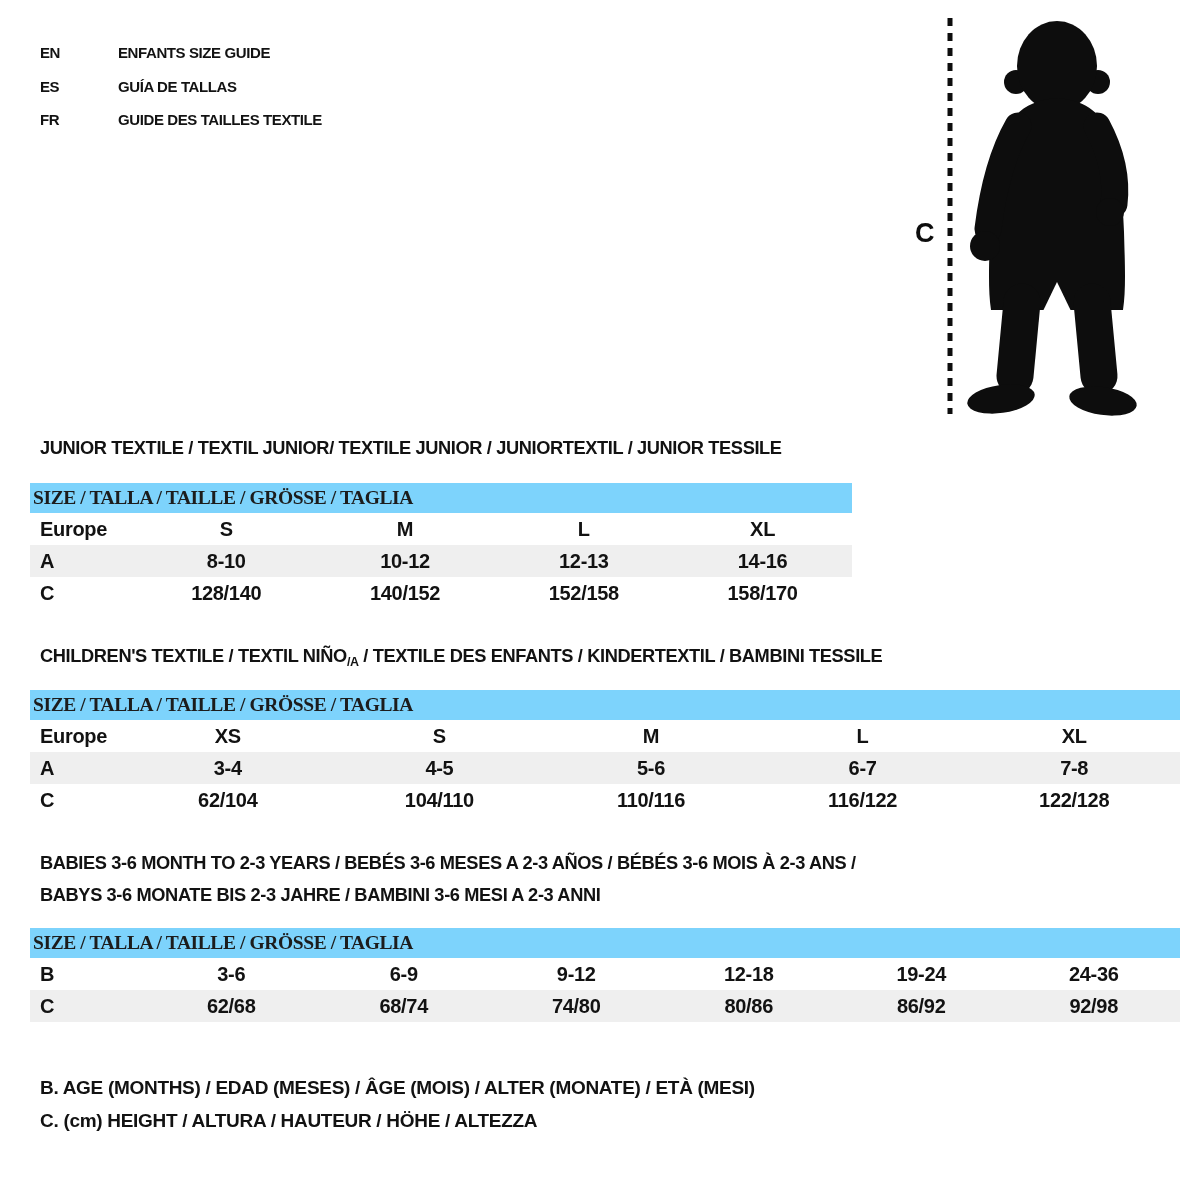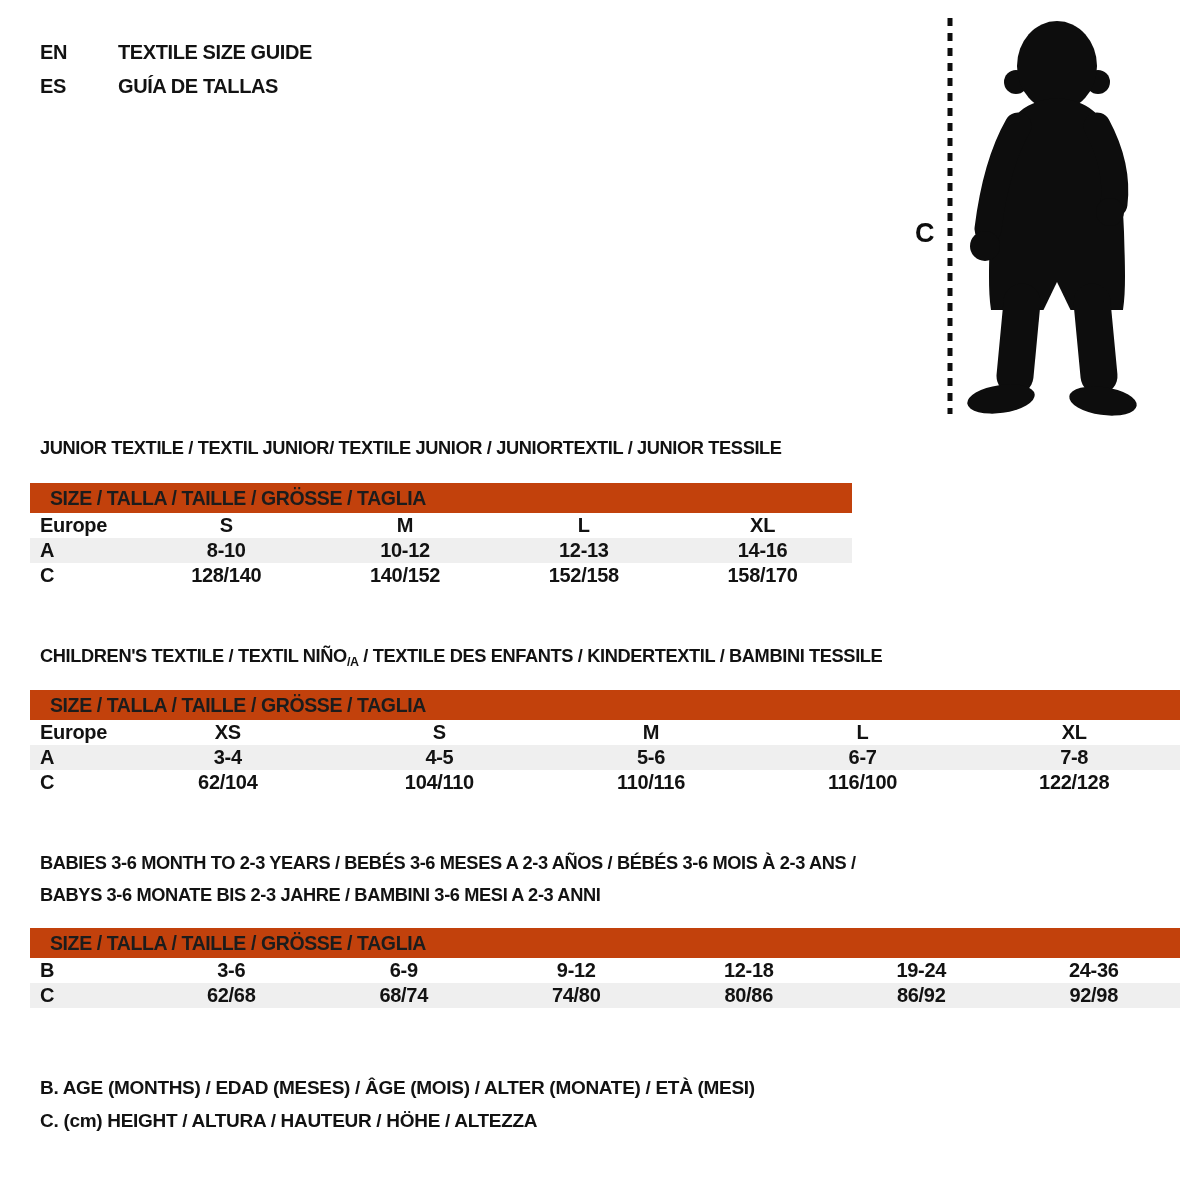--- a/index.html
+++ b/index.html
@@ -9,21 +9,21 @@
     font-family: "Liberation Sans", sans-serif;
     color: #121212;
     overflow: hidden;
     position: relative;
   }
   .abs { position: absolute; }
 
   
   .lang-block {
     top: 36px; left: 40px;
-    font-size: 20px; font-weight: bold;
+    font-size: 15px; font-weight: bold;
     letter-spacing: -0.4px;
     line-height: 33.5px;
     white-space: nowrap;
   }
   .lang-row { display: flex; }
   .lang-code { width: 78px; flex: 0 0 78px; }
 
   
   .figure-wrap { top: 14px; left: 905px; width: 300px; height: 412px; }
 
@@ -35,31 +35,32 @@
     white-space: nowrap;
     transform: scaleX(0.96);
     transform-origin: left top;
   }
   .title-sub { font-size: 13px; vertical-align: -4px; }
 
   
   .size-table { left: 30px; }
   .size-bar {
     height: 30px;
-    background: #c2410c;
+    background: #7dd3fc;
     display: flex; align-items: center;
-    padding-left: 20px;
+    padding-left: 3px;
     font-size: 19.5px; font-weight: bold;
     letter-spacing: -0.4px;
     color: #1c1c1c;
     box-sizing: border-box;
+    font-family: Liberation Serif, serif;
   }
   .trow {
     display: flex; align-items: center;
-    height: 25px;
+    height: 32px;
     font-size: 20px; font-weight: bold;
     letter-spacing: -0.3px;
   }
   .trow.alt { background: #efefef; }
   .tlabel { padding-left: 10px; box-sizing: border-box; }
   .tcell { text-align: center; }
 
   .t-junior   { width: 822px; }
   .t-junior .tlabel { width: 13%; flex: 0 0 13%; }
   .t-junior .tcell  { width: 21.75%; flex: 0 0 21.75%; }
@@ -80,25 +81,29 @@
     line-height: 32.5px;
     white-space: nowrap;
   }
 </style>
 </head>
 <body>
 
 <div class="abs lang-block">
   <div class="lang-row">
     <span class="lang-code">EN</span>
-    <span class="lang-title">TEXTILE SIZE GUIDE</span>
+    <span class="lang-title">ENFANTS SIZE GUIDE</span>
   </div>
   <div class="lang-row">
     <span class="lang-code">ES</span>
     <span class="lang-title">GUÍA DE TALLAS</span>
+  </div>
+  <div class="lang-row">
+    <span class="lang-code">FR</span>
+    <span class="lang-title">GUIDE DES TAILLES TEXTILE</span>
   </div>
 </div>
 
 <div class="abs figure-wrap">
   <svg width="300" height="412" viewBox="0 0 300 412">
 
     <line x1="45" y1="4" x2="45" y2="400" stroke="#0d0d0d" stroke-width="5" stroke-dasharray="8 7"></line>
 
     <text x="10" y="228" font-family="Liberation Sans, sans-serif" font-size="27" font-weight="bold" fill="#0d0d0d">C</text>
 
@@ -182,21 +187,21 @@
     <div class="tcell">4-5</div>
     <div class="tcell">5-6</div>
     <div class="tcell">6-7</div>
     <div class="tcell">7-8</div>
   </div>
   <div class="trow">
     <div class="tlabel">C</div>
     <div class="tcell">62/104</div>
     <div class="tcell">104/110</div>
     <div class="tcell">110/116</div>
-    <div class="tcell">116/100</div>
+    <div class="tcell">116/122</div>
     <div class="tcell">122/128</div>
   </div>
 </div>
 
 <div class="abs section-title" style="top:852px;">BABIES 3-6 MONTH TO 2-3 YEARS / BEBÉS 3-6 MESES A 2-3 AÑOS / BÉBÉS 3-6 MOIS À 2-3 ANS /</div>
 <div class="abs section-title" style="top:884px;">BABYS 3-6 MONATE BIS 2-3 JAHRE / BAMBINI 3-6 MESI A 2-3 ANNI</div>
 
 <div class="abs size-table t-babies" style="top:928px;">
   <div class="size-bar">SIZE / TALLA / TAILLE / GRÖSSE / TAGLIA</div>
   <div class="trow">

